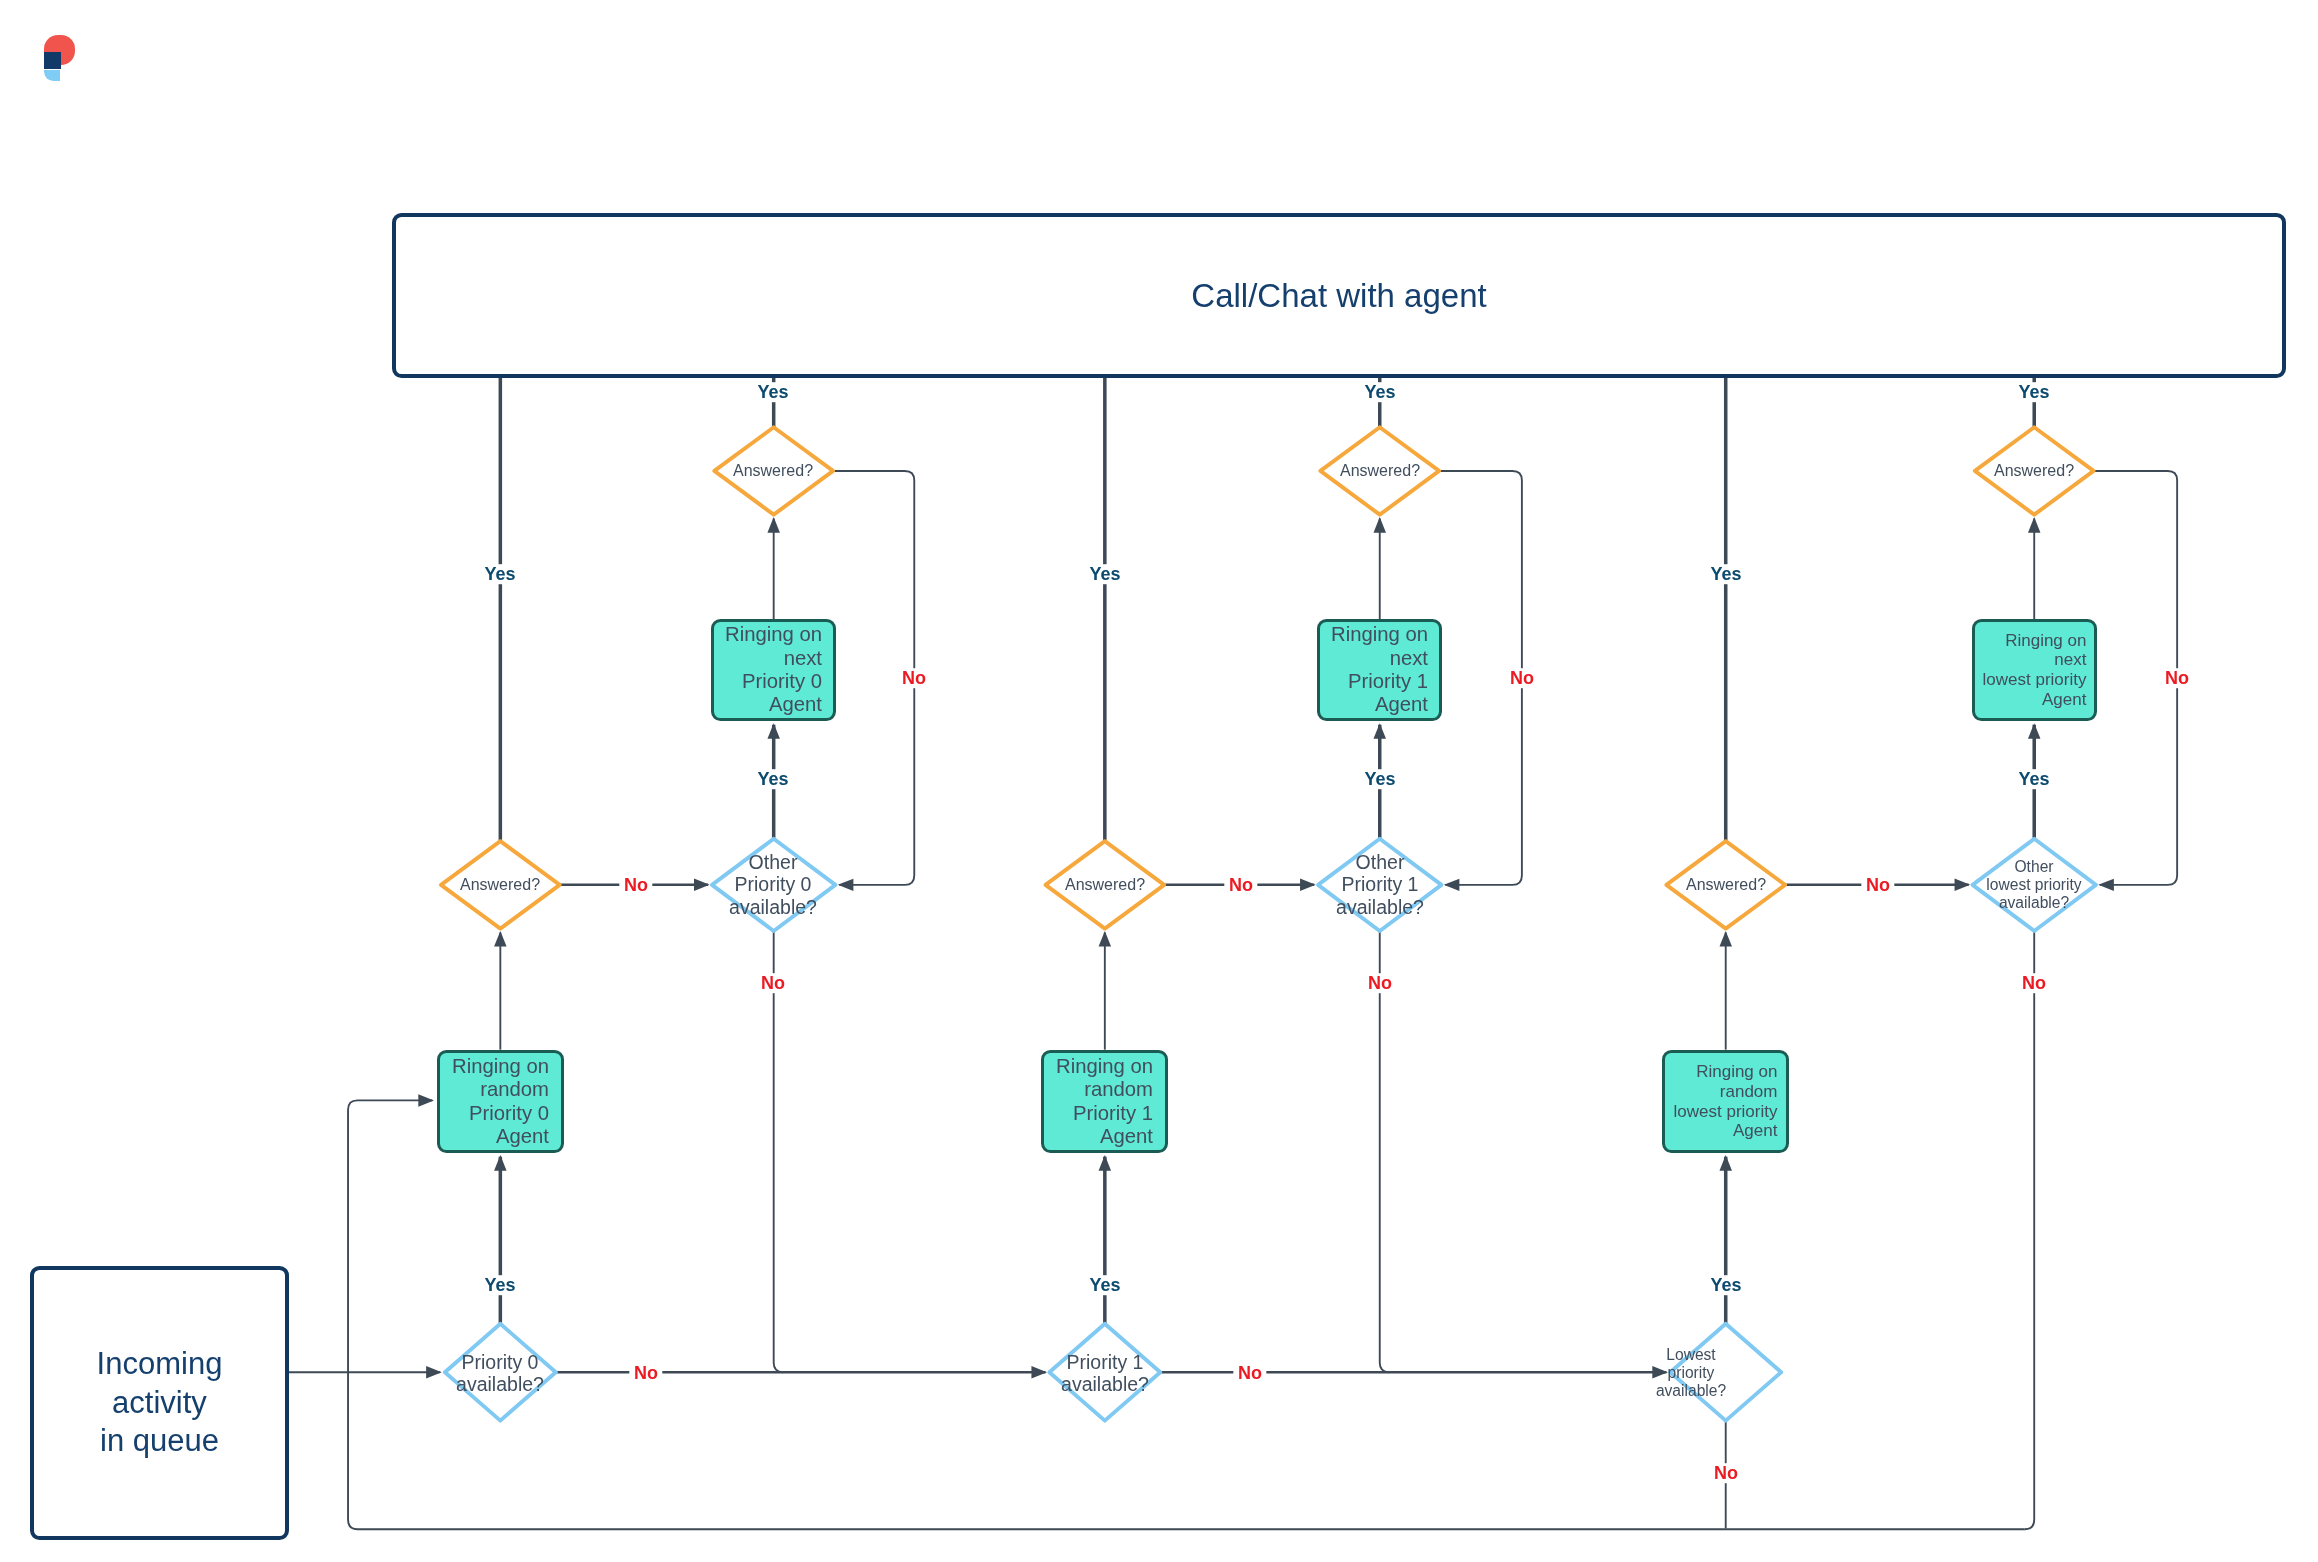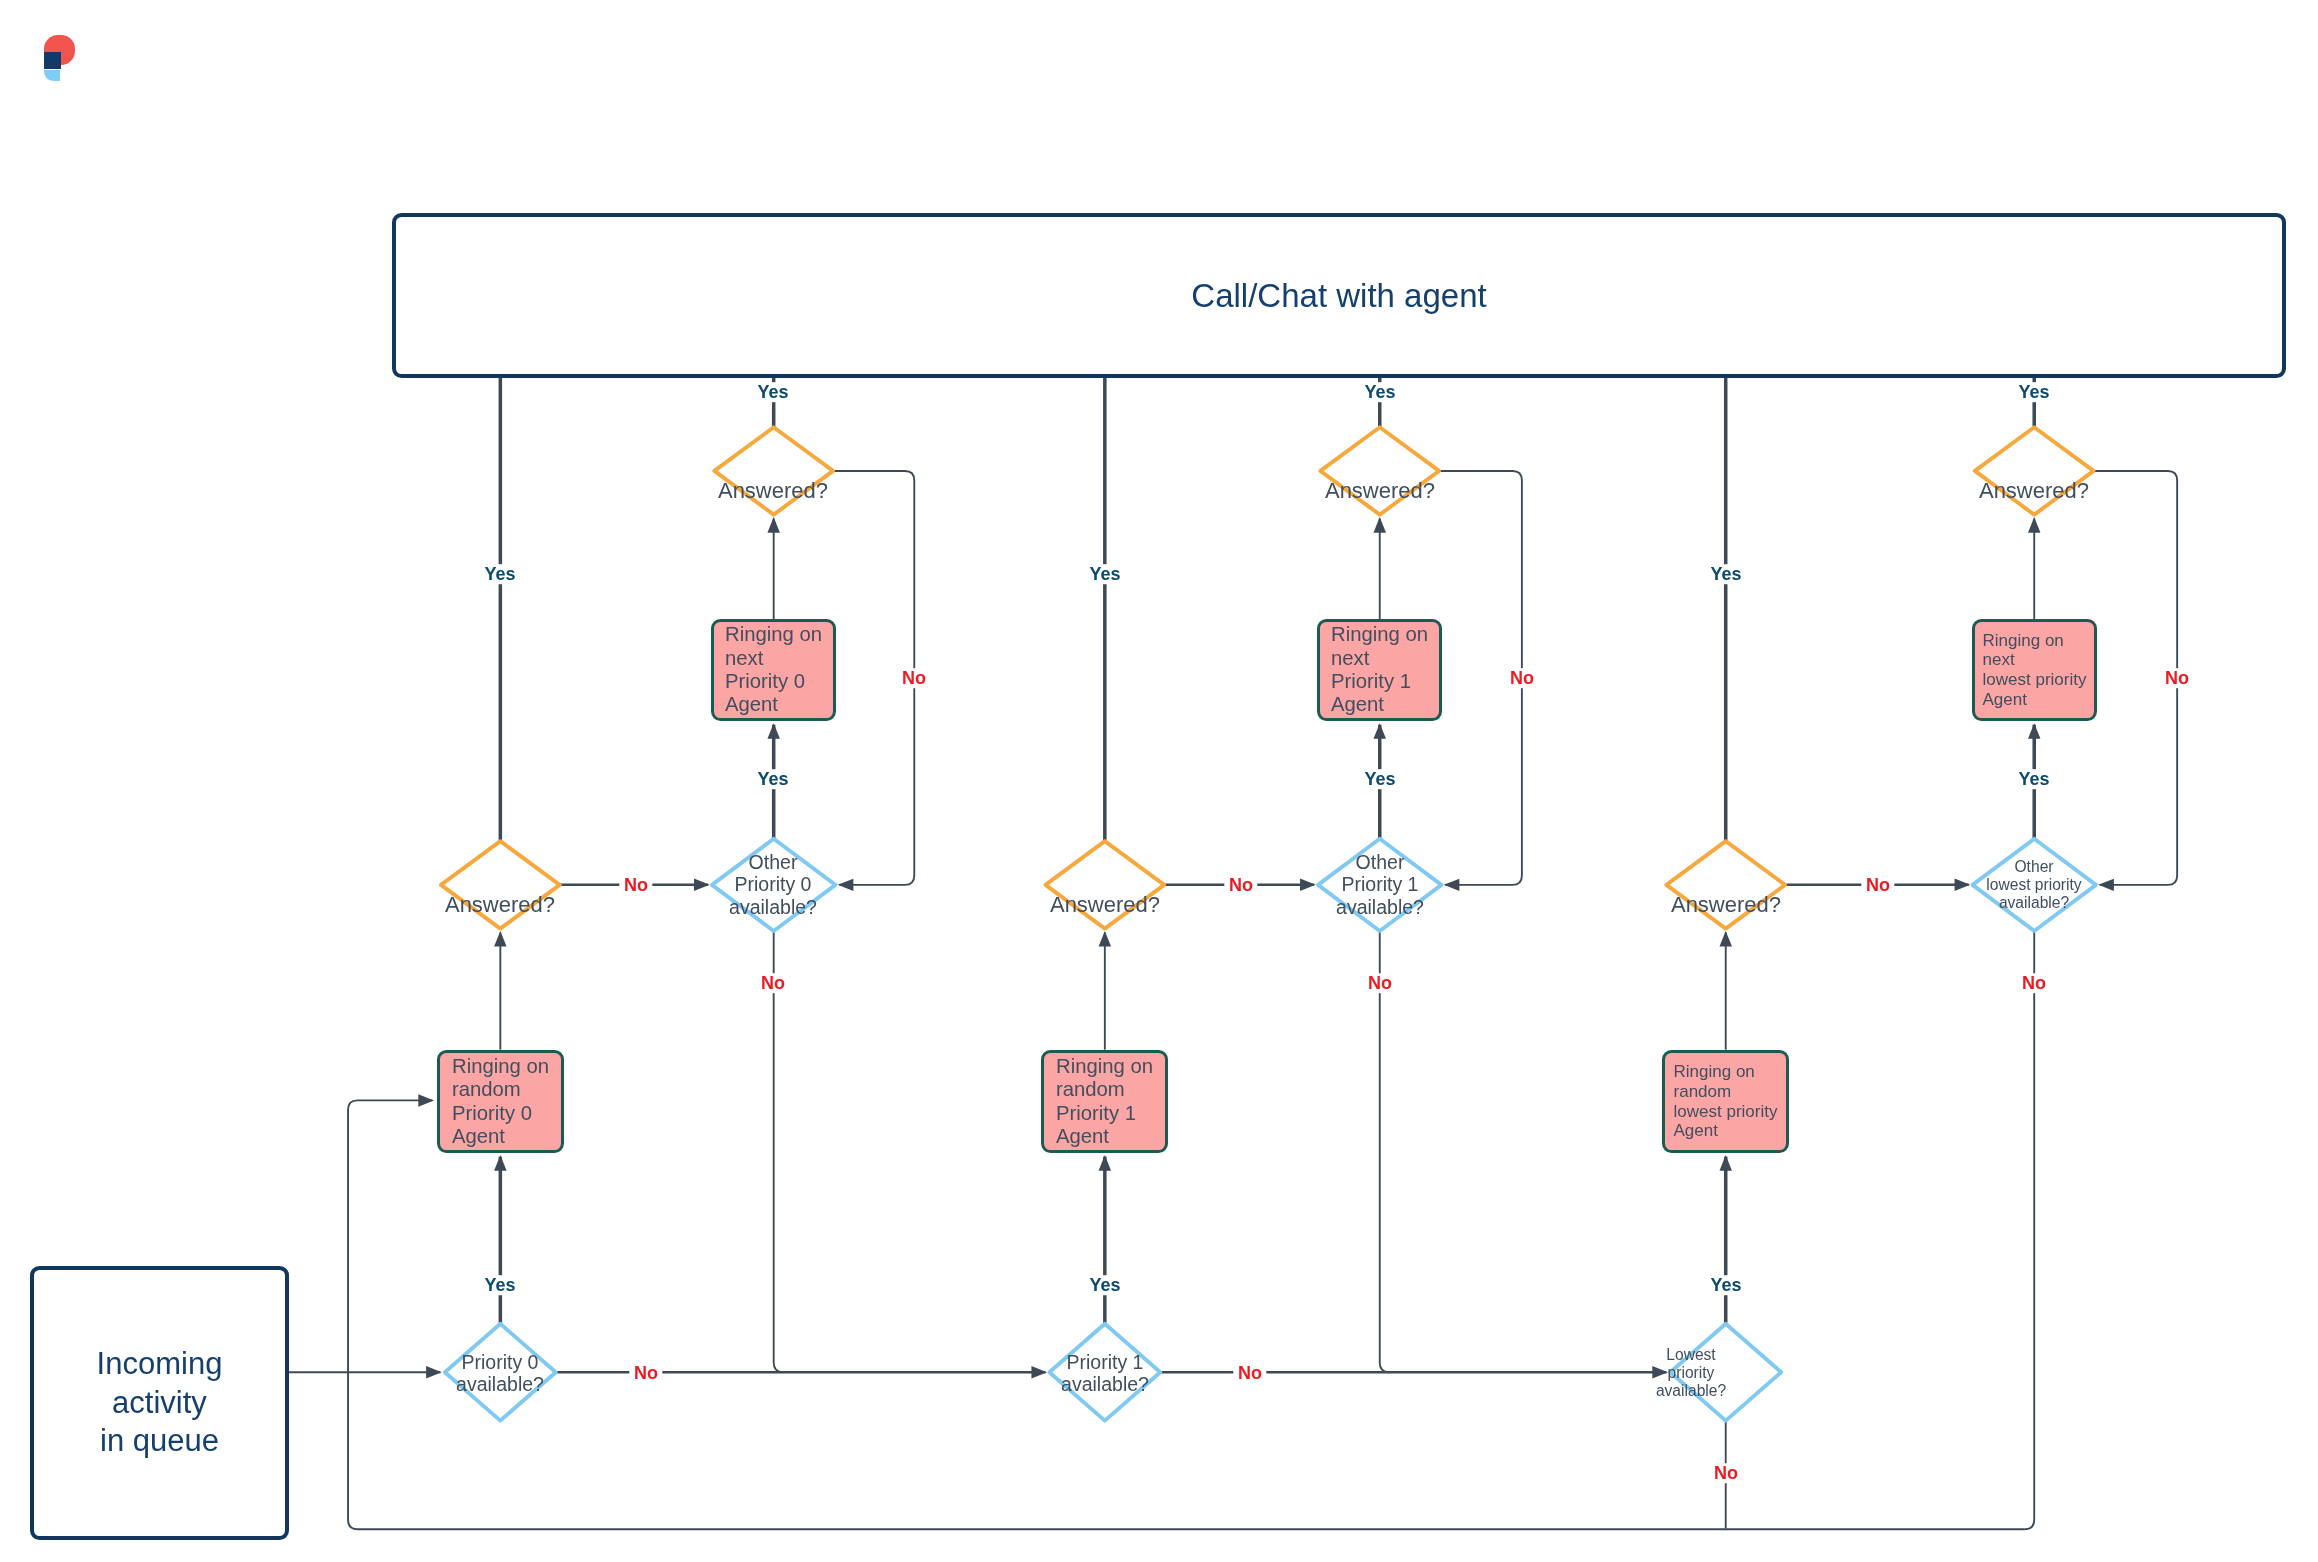--- a/index.html
+++ b/index.html
@@ -33,31 +33,31 @@
   
   .term {
     position:absolute; display:flex; align-items:center; justify-content:center;
     border:4.7px solid #11375F; border-radius:9.4px; background:#fff;
     color:#15406E; text-align:center; white-space:pre-line; box-sizing:border-box;
   }
   .callchat { font-size:33px; }
   .incoming { font-size:31px; line-height:1.25; }
   .proc {
     position:absolute; display:flex; align-items:center; justify-content:center;
-    border:3.9px solid #1A5B53; border-radius:9.4px; background:#fca5a5;
-    color:#414E5E; text-align:left; white-space:pre-line; box-sizing:border-box;
+    border:3.9px solid #1A5B53; border-radius:9.4px; background:#5eead4;
+    color:#414E5E; text-align:right; white-space:pre-line; box-sizing:border-box;
     font-size:20.3px; line-height:1.15;
   }
   .proc.small { font-size:17px; }
 
   .dtext {
     position:absolute; transform:translate(-50%,-50%);
     color:#414E5E; text-align:center; white-space:pre-line; line-height:1.15;
   }
-  .f28 { font-size:22px;margin-top:20px; }
+  .f28 { font-size:16px; }
   .f25 { font-size:19.5px; }
   .f20 { font-size:15.6px; }
 
   .edge-label {
     position:absolute; transform:translate(-50%,-50%);
     font-size:18px; font-weight:bold; background:#ffffff; padding:0.8px 4.7px;
     line-height:1;
   }
   .yes { color:#0c4a6e; }
   .no  { color:#EC1B23; }

